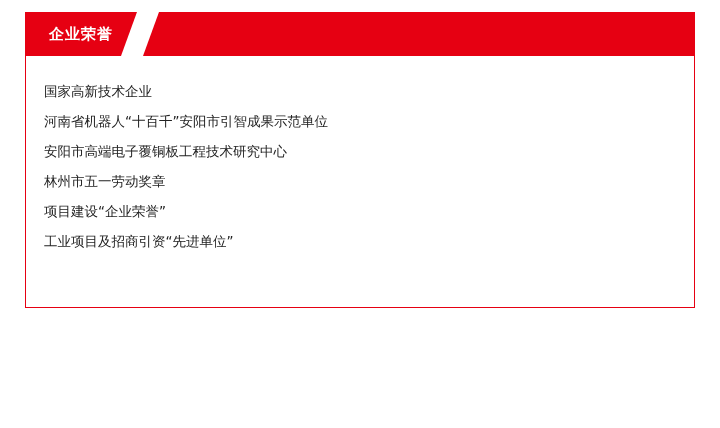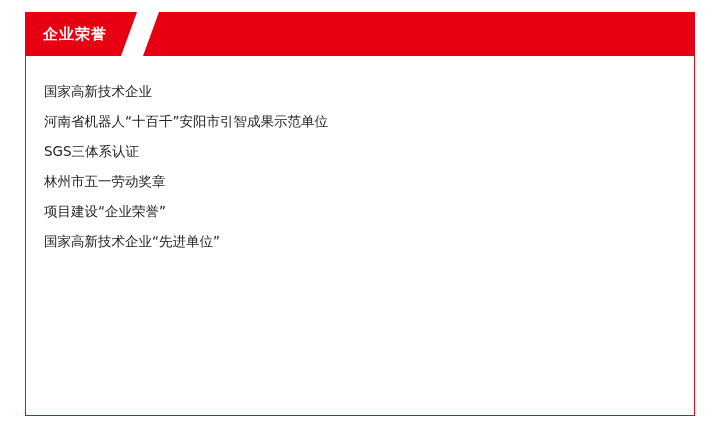--- a/index.html
+++ b/index.html
@@ -36,37 +36,37 @@
     left: 112px;
     top: 0;
     width: 22px;
     height: 44px;
     background: #ffffff;
     transform: skewX(-20deg);
     transform-origin: top left;
   }
   .header-title {
     position: absolute;
-    left: 18px;
+    left: 24px;
     top: 0;
     height: 44px;
     line-height: 44px;
     color: #ffffff;
     font-size: 15px;
     font-weight: bold;
     letter-spacing: 1px;
     white-space: nowrap;
   }
   
   .body-box {
     position: absolute;
     left: 0;
     top: 44px;
     width: 670px;
-    height: 360px;
+    height: 252px;
     box-sizing: border-box;
     border: 1px solid #e60012;
     border-top: none;
     background: #ffffff;
   }
   .honor-list {
     position: absolute;
     left: 0;
     top: 0;
     right: 0;
@@ -90,20 +90,20 @@
 
   <div class="header-bar">
     <div class="header-title">企业荣誉</div>
     <div class="header-notch"></div>
   </div>
 
   <div class="body-box">
     <ul class="honor-list">
       <li class="honor-item">国家高新技术企业</li>
       <li class="honor-item">河南省机器人“十百千”安阳市引智成果示范单位</li>
-      <li class="honor-item">SGS三体系认证</li>
+      <li class="honor-item">安阳市高端电子覆铜板工程技术研究中心</li>
       <li class="honor-item">林州市五一劳动奖章</li>
       <li class="honor-item">项目建设“企业荣誉”</li>
-      <li class="honor-item">国家高新技术企业“先进单位”</li>
+      <li class="honor-item">工业项目及招商引资“先进单位”</li>
     </ul>
   </div>
 
 </div>
 
 </body></html>

